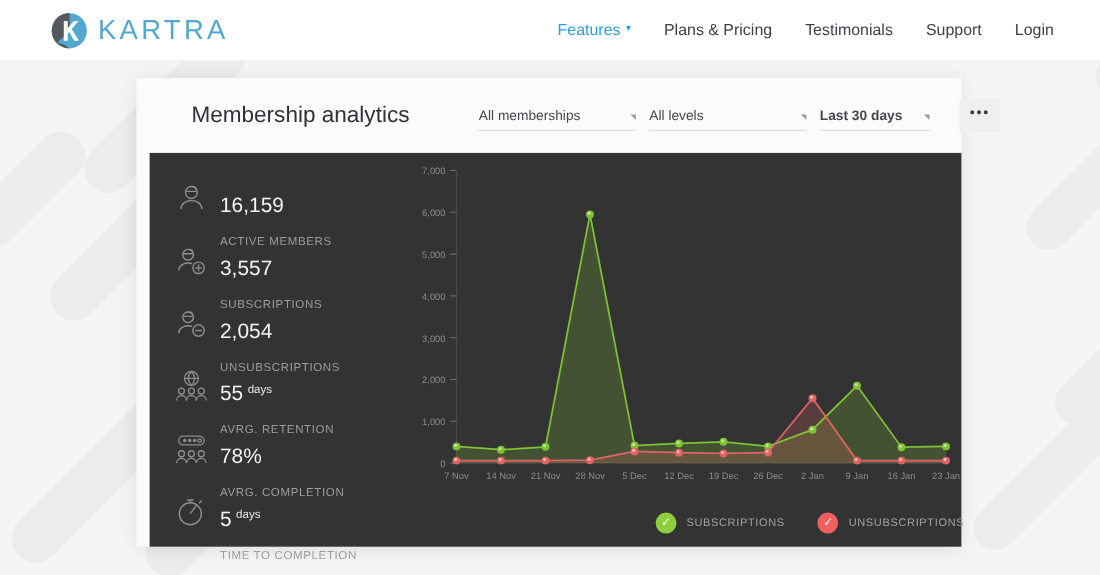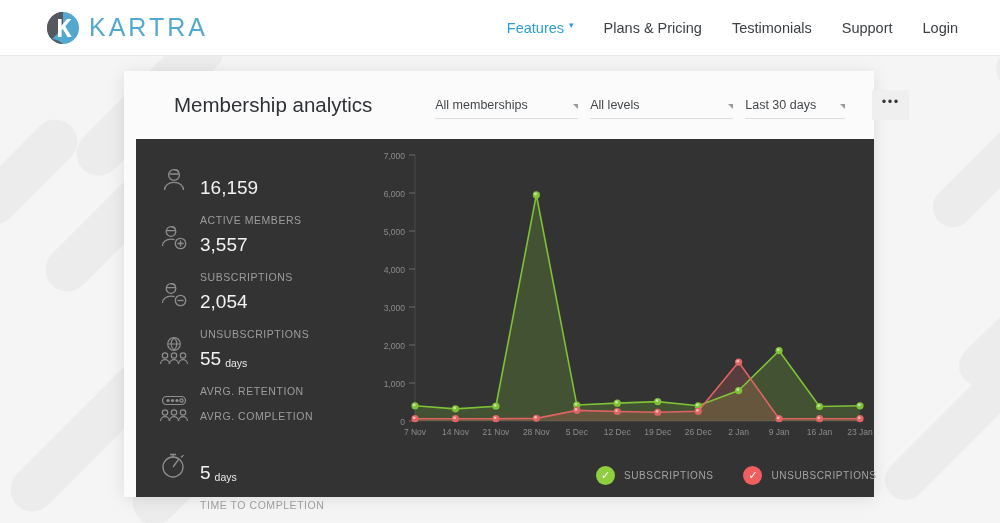--- a/index.html
+++ b/index.html
@@ -65,40 +65,40 @@
     display: flex; align-items: center; cursor: pointer;
   }
   .filter .flabel { font-size: 12.5px; color: #44484c; white-space: nowrap; }
   .filter .fcaret {
     margin-left: auto; width: 0; height: 0;
     border-left: 5px solid transparent; border-top: 5px solid #9a9a9a;
     position: relative; top: 2px;
   }
   #f-memberships { width: 143px; }
   #f-levels { width: 143px; }
-  #f-range { width: 100px; }
+  #f-range { width: 100px; font-weight: bold; }
   #more-btn {
     width: 37px; height: 30px; background: #efefef; margin-left: 15px;
     display: flex; align-items: center; justify-content: center; cursor: pointer;
     letter-spacing: 1.5px; color: #3a3a3a; font-size: 13px; line-height: 0;
     padding-bottom: 6px;
   }
 
   
   #panel {
     position: absolute; left: 12px; top: 68px; width: 738px; height: 358px;
     background: #333333; display: flex;
   }
 
   
   #stats { width: 225px; padding: 12px 0 0 12px; flex-shrink: 0; }
   .stat { display: flex; align-items: center; height: 57px; }
   .stat-ico { width: 52px; flex-shrink: 0; display: flex; align-items: center; justify-content: center; color: #8e8e8e; }
   .stat-body { display: flex; flex-direction: column; justify-content: center; }
-  .stat-top { display: flex; align-items: flex-end; gap: 4px; margin-top: 44px; }
+  .stat-top { display: flex; align-items: flex-start; gap: 4px; margin-top: 44px; }
   .stat-value { font-size: 19px; color: #f2f2f2; font-weight: 400; line-height: 1.15; }
   .stat-unit { font-size: 10.5px; color: #e8e8e8; }
   .stat-label { font-size: 10.5px; color: #9d9d9d; letter-spacing: .55px; margin-top: 16px; }
 
   
   #chart-area { flex: 1; position: relative; }
   #chart-svg { position: absolute; left: 0; top: 0; }
   #legend {
     position: absolute; left: 235px; bottom: 12px;
     display: flex; align-items: center; gap: 30px;
@@ -278,20 +278,24 @@
             <circle cx="23.5" cy="7.5" r="1.6" fill="none"></circle>
             <circle cx="7" cy="19.5" r="2.7"></circle>
               <path d="M2.6 28c0-2.6 2-4.3 4.4-4.3s4.4 1.7 4.4 4.3"></path>
             <circle cx="16" cy="19.5" r="2.7"></circle>
               <path d="M11.6 28c0-2.6 2-4.3 4.4-4.3s4.4 1.7 4.4 4.3"></path>
             <circle cx="25" cy="19.5" r="2.7"></circle>
               <path d="M20.6 28c0-2.6 2-4.3 4.4-4.3s4.4 1.7 4.4 4.3"></path>
           </svg>
         </span>
         <span class="stat-body">
+          <span class="stat-top">
+            <span class="stat-value">78%</span>
+            <span class="stat-unit"></span>
+          </span>
           <span class="stat-label">AVRG. COMPLETION</span>
         </span>
       </div>
 
       <div class="stat">
         <span class="stat-ico">
           <svg width="30" height="30" viewBox="0 0 30 30" fill="none" stroke="#8e8e8e" stroke-width="1.3">
             <circle cx="14" cy="17" r="10"></circle>
             <path d="M14 17 L19.5 9.5"></path>
             <path d="M11 4.5h6M14 4.5v2.6"></path>

